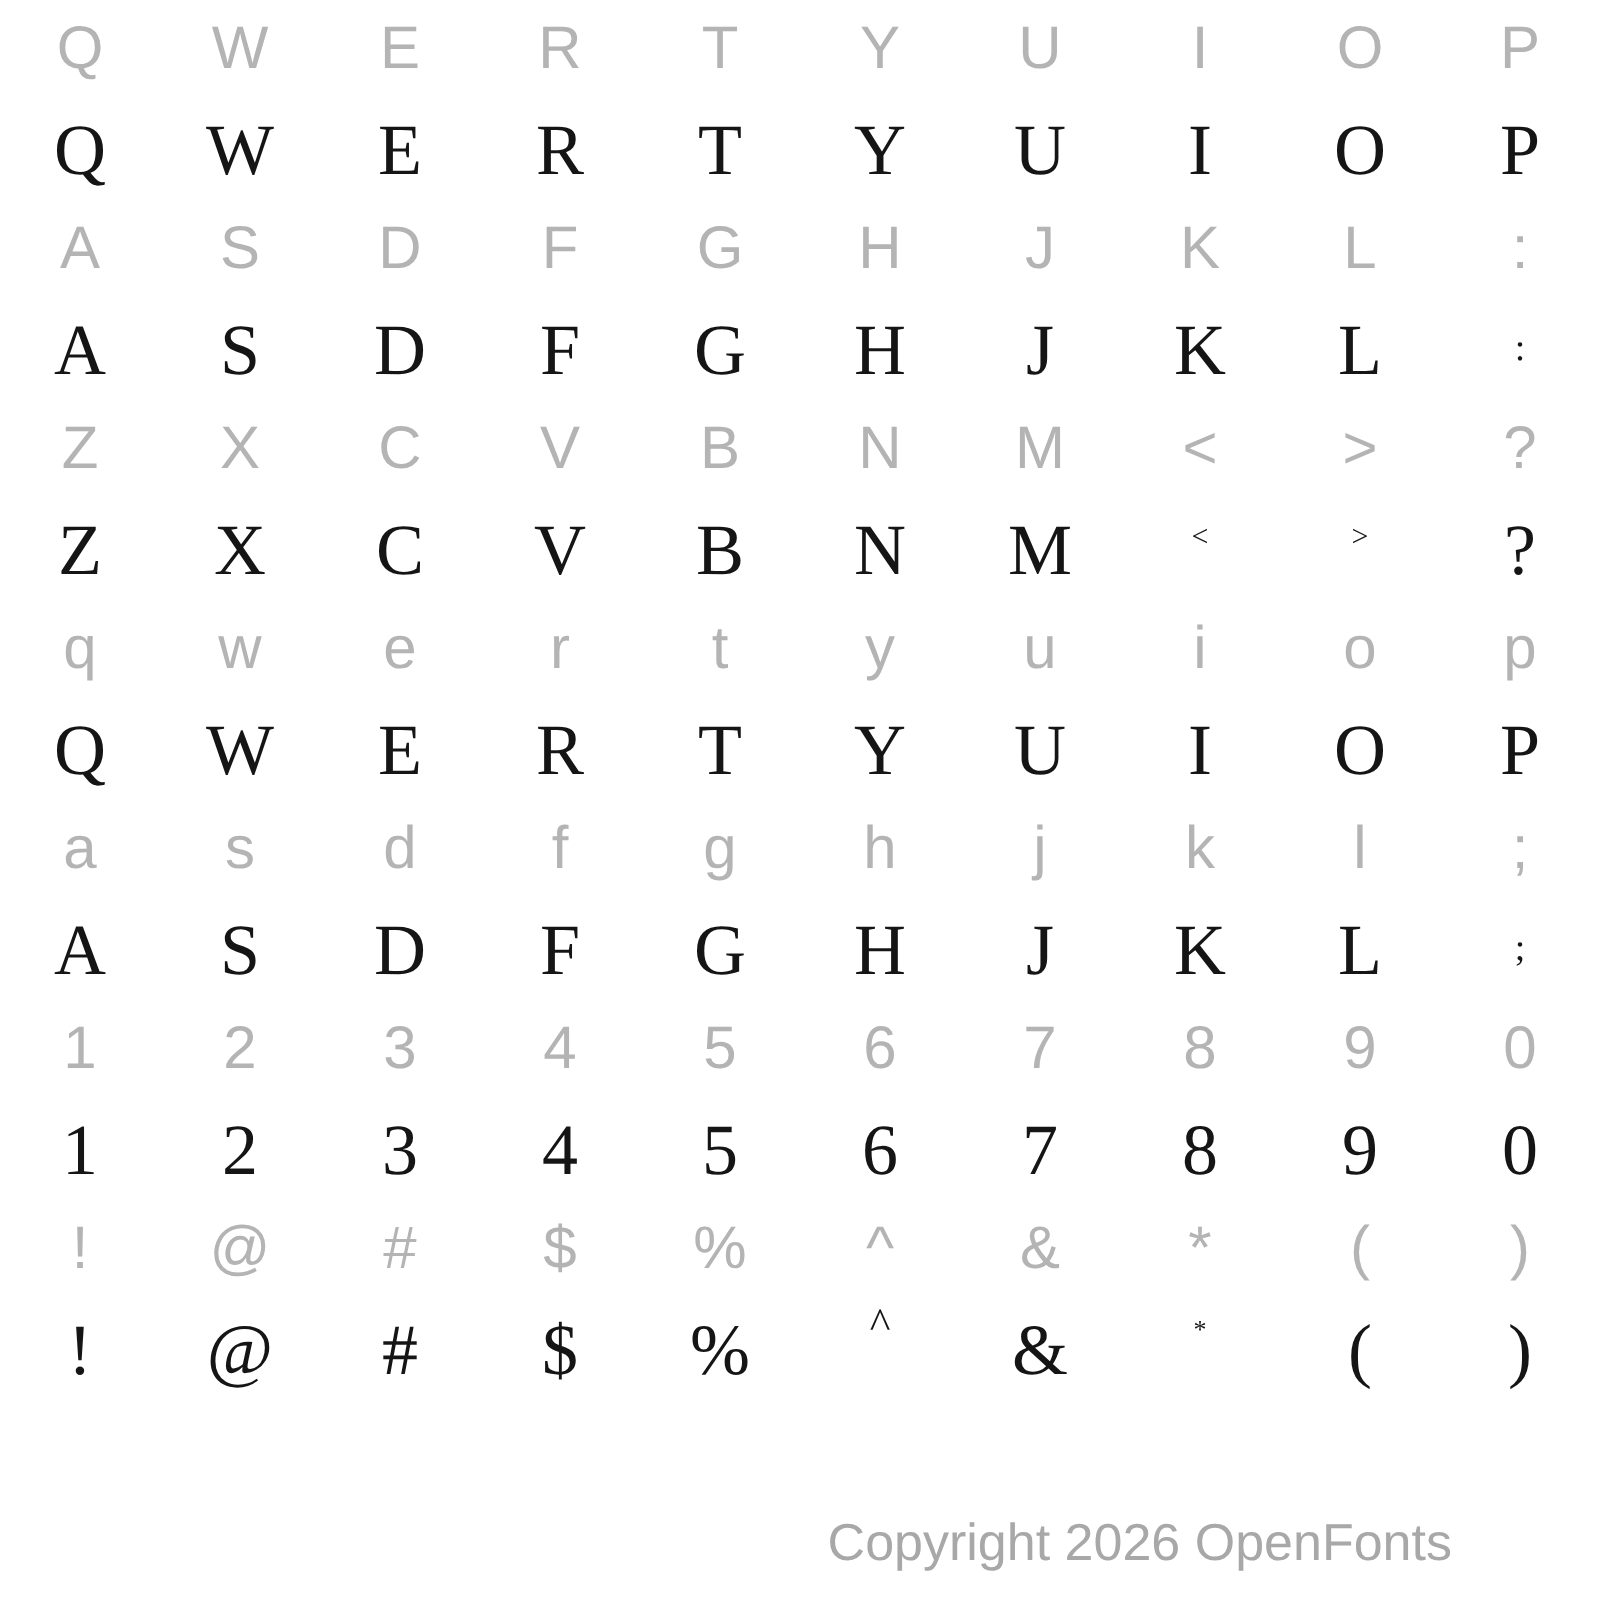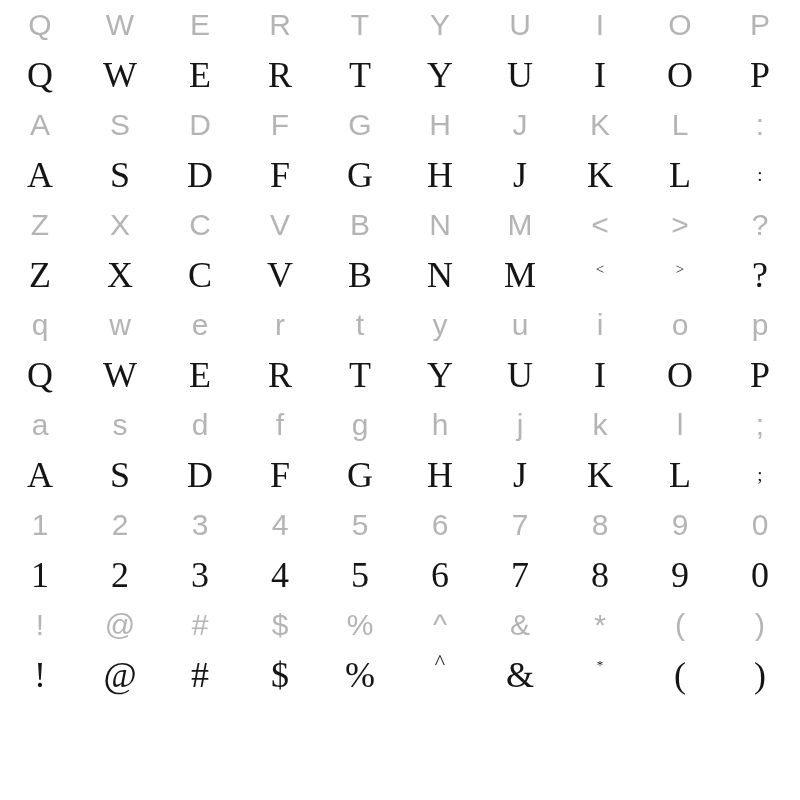--- a/index.html
+++ b/index.html
@@ -218,13 +218,14 @@
         <span class="cell">#</span>
         <span class="cell">$</span>
         <span class="cell">%</span>
         <span class="cell sym-caret">^</span>
         <span class="cell">&amp;</span>
         <span class="cell sym-asterisk">*</span>
         <span class="cell">(</span>
         <span class="cell">)</span>
       </div>
     </div>
+  <div class="footer">Copyright 2026 OpenFonts</div>
 </div>
 
 </body></html>

